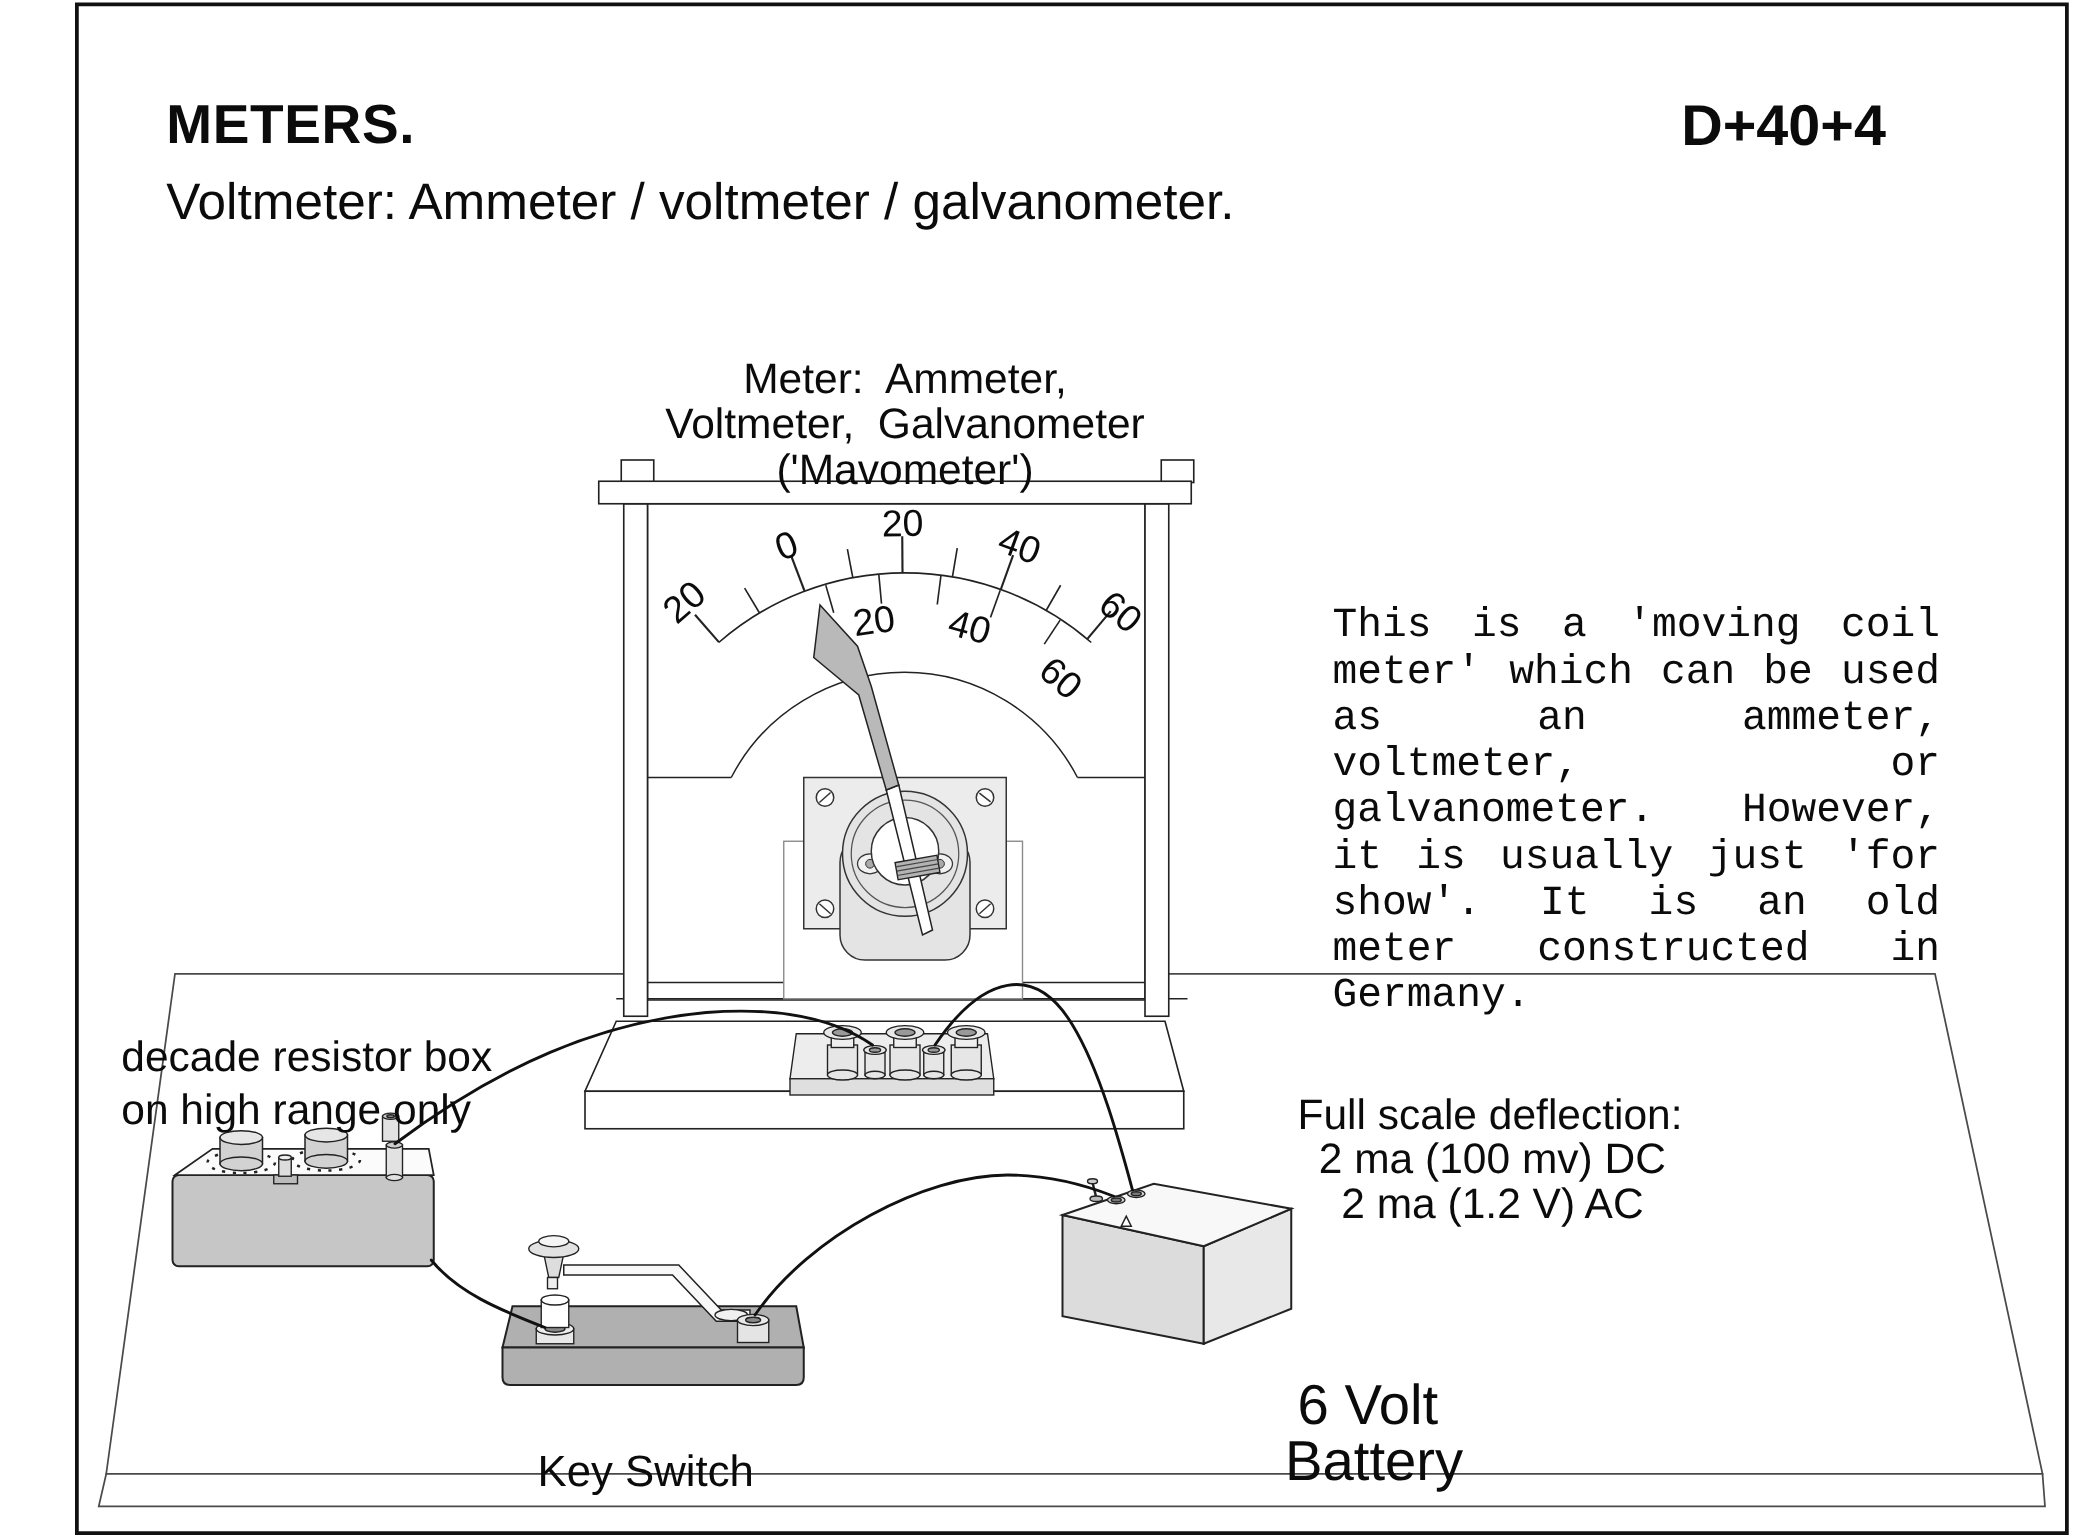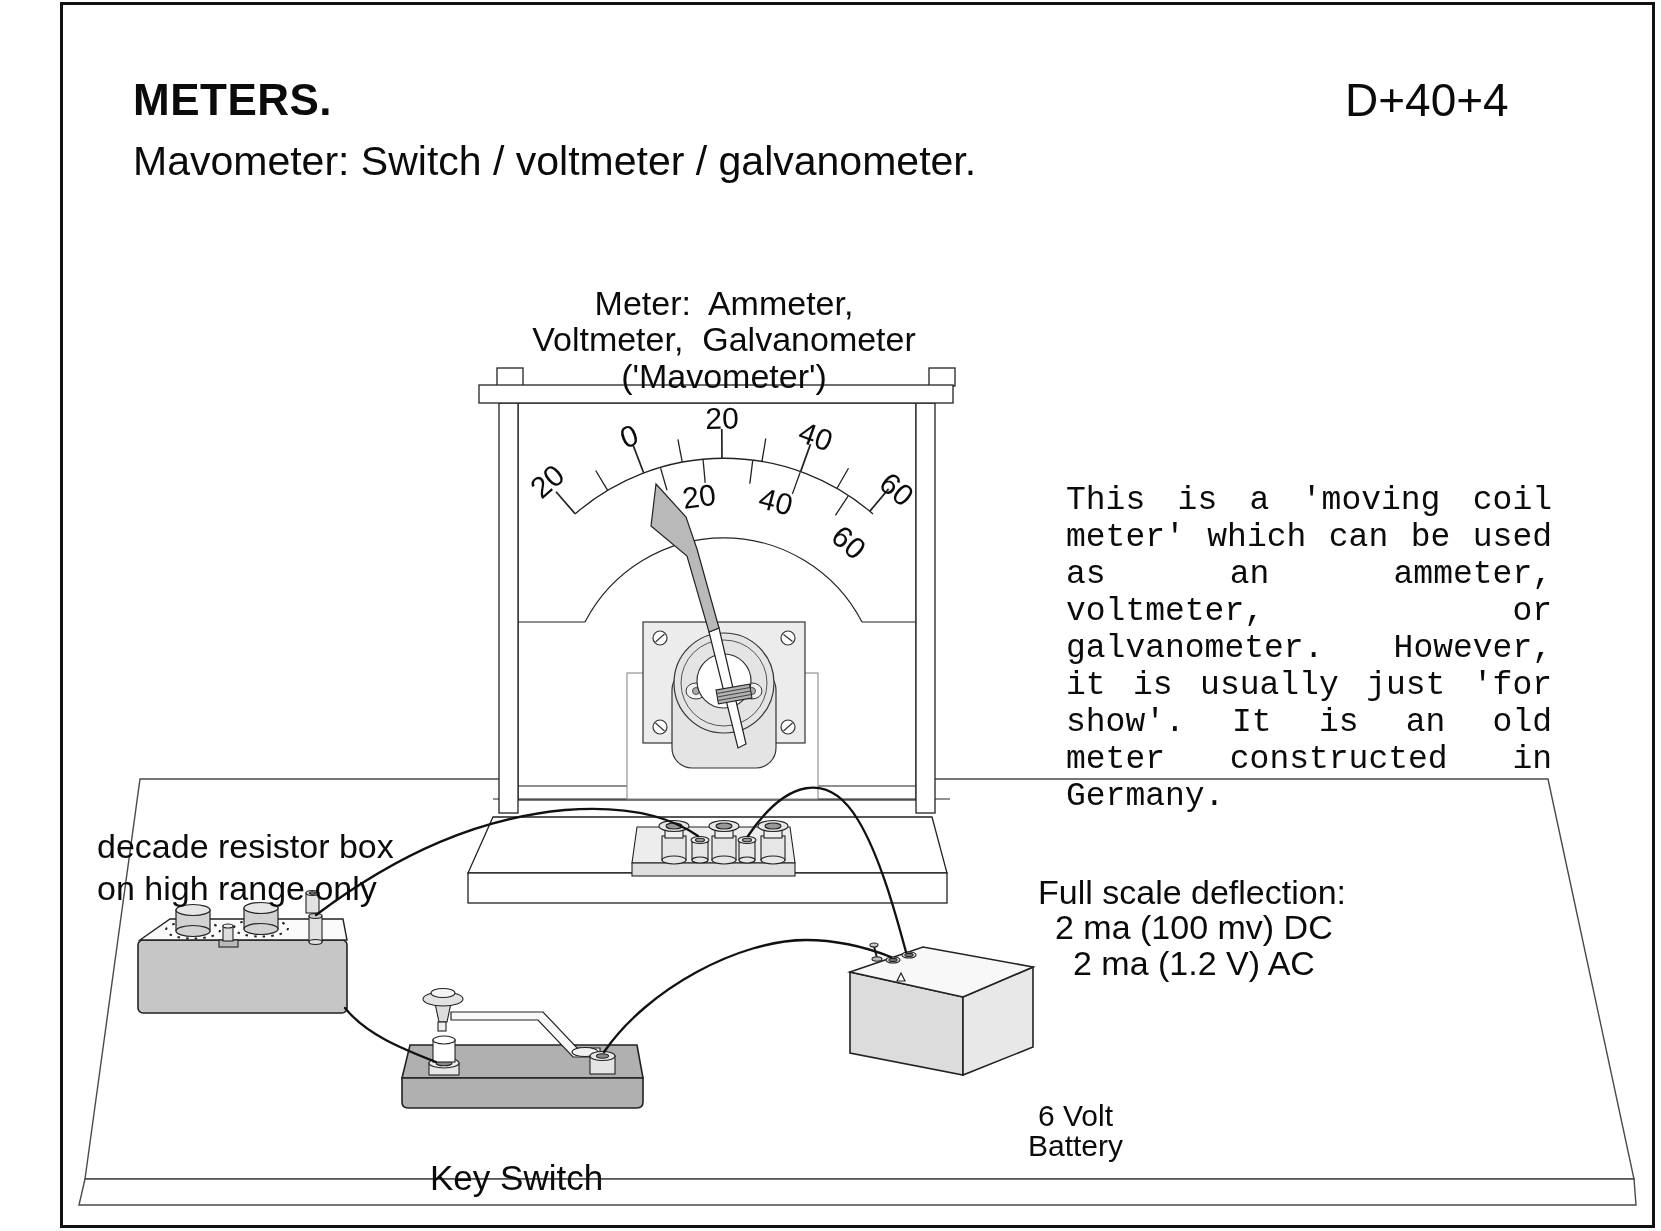--- a/index.html
+++ b/index.html
@@ -1,32 +1,32 @@
 <!DOCTYPE html>
 <html><head>
 <meta charset="utf-8">
 <style>
   html,body{margin:0;padding:0;background:#fff;}
   #stage{position:relative;width:1661px;height:1231px;background:#ffffff;overflow:hidden;
          font-family:"Liberation Sans", sans-serif;color:#0b0b0b;}
   #art{position:absolute;left:0;top:0;z-index:0;}
   .txt{position:absolute;z-index:2;margin-top:39px;}
   .t-title{left:133px;top:36px;font-size:44px;font-weight:bold;letter-spacing:.5px;}
-  .t-code{left:1345px;top:34px;font-size:46px;font-weight:normal;}
+  .t-code{left:1345px;top:34px;font-size:46px;font-weight:bold;}
   .t-subtitle{left:133px;top:99px;font-size:41px;}
   .t-caption{left:498px;top:246px;width:452px;text-align:center;font-size:34px;line-height:1.07;}
   .t-caption span{display:block;white-space:pre;}
   .t-desc{left:1066px;top:444px;width:486px;font-size:33px;line-height:1.12;text-align:justify;font-family:Liberation Mono, monospace;}
   .t-fullscale{left:1038px;top:836px;font-size:34px;line-height:1.04;}
   .t-fullscale .ind1{padding-left:17px;display:block;}
   .t-fullscale .ind2{padding-left:35px;display:block;}
   .t-decade{left:97px;top:786px;font-size:34px;line-height:1.24;}
   .t-decade span{display:block;white-space:pre;}
   .t-keyswitch{left:430px;top:1119px;font-size:35px;}
-  .t-battery{left:1028px;top:1062px;font-size:30px;line-height:1.0;}
+  .t-battery{left:1028px;top:1062px;font-size:45px;line-height:1.0;}
   .t-battery .l1{padding-left:10px;display:block;}
   .t-battery .l2{display:block;text-align:center;}
   svg text{font-family:"Liberation Sans", sans-serif;fill:#0b0b0b;}
 </style>
 </head>
 <body>
 
 <div id="stage">
 
 <svg id="art" width="1661" height="1231" viewBox="0 0 1661 1231">
@@ -241,21 +241,21 @@
   <g fill="none" stroke="#111" stroke-width="2.3" stroke-linecap="round">
     <path d="M316,915 C400,852 480,818 565,810 C630,805 672,818 698,836"></path>
     <path d="M748,836 C786,780 828,770 858,820 C880,856 896,915 906,952"></path>
     <path d="M604,1052 C648,988 740,940 806,940 C840,940 868,948 891,957"></path>
     <path d="M345,1008 C366,1034 400,1048 436,1062"></path>
   </g>
 </svg>
 
 <div class="txt t-title">METERS.</div>
 <div class="txt t-code">D+40+4</div>
-<div class="txt t-subtitle">Mavometer: Switch / voltmeter / galvanometer.</div>
+<div class="txt t-subtitle">Voltmeter: Ammeter / voltmeter / galvanometer.</div>
 
 <div class="txt t-caption">
   <span>Meter:  Ammeter,</span>
   <span>Voltmeter,  Galvanometer</span>
   <span>('Mavometer')</span>
 </div>
 
 <div class="txt t-desc">This is a 'moving coil meter' which can be used as an ammeter, voltmeter, or galvanometer.  However, it is usually just 'for show'.  It is an old meter constructed in Germany.</div>
 
 <div class="txt t-fullscale">

